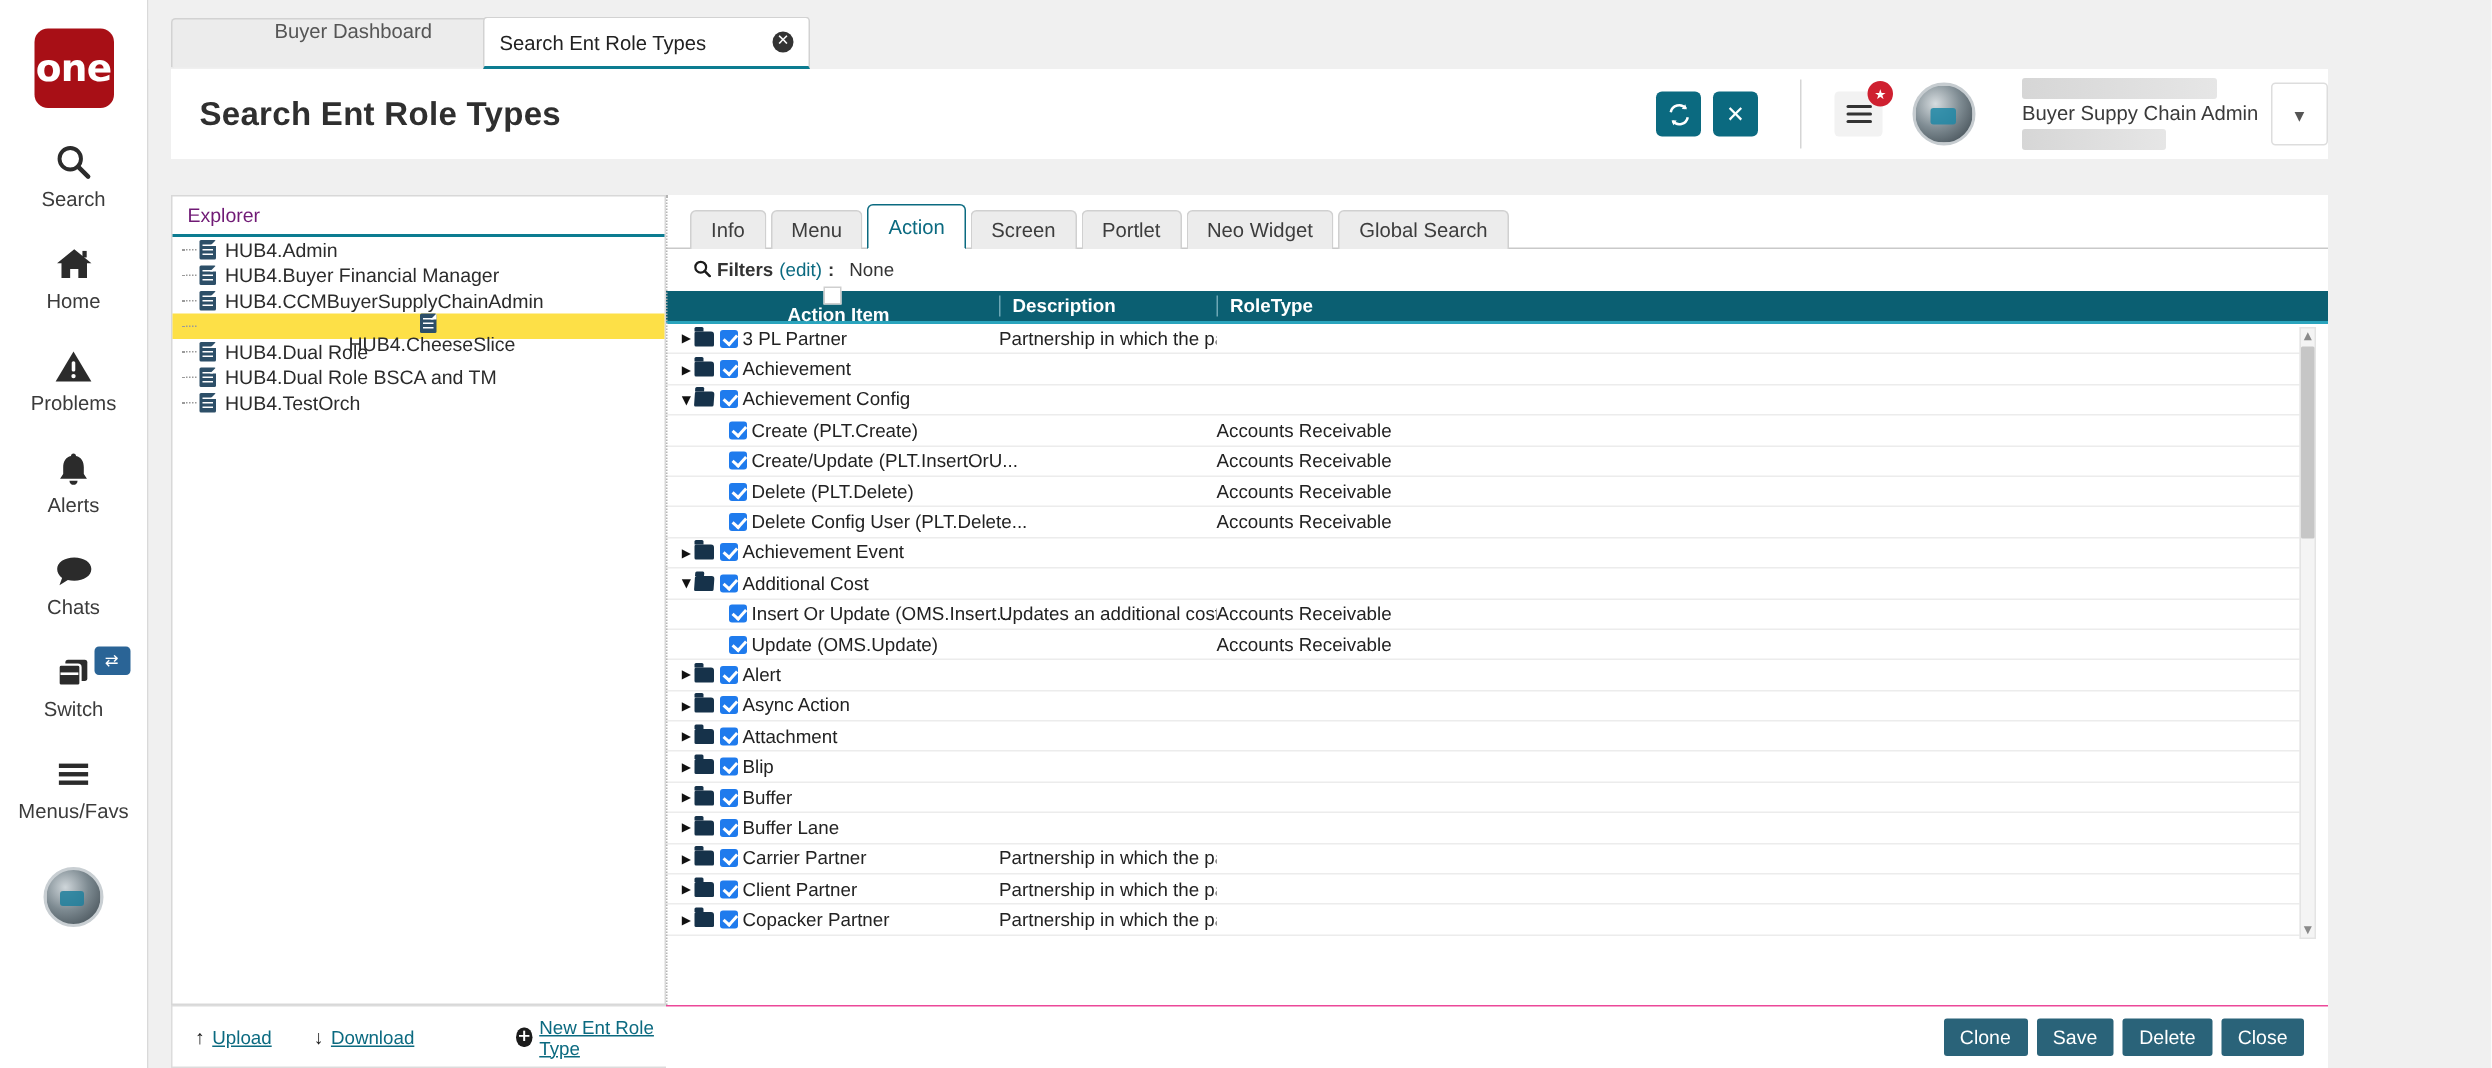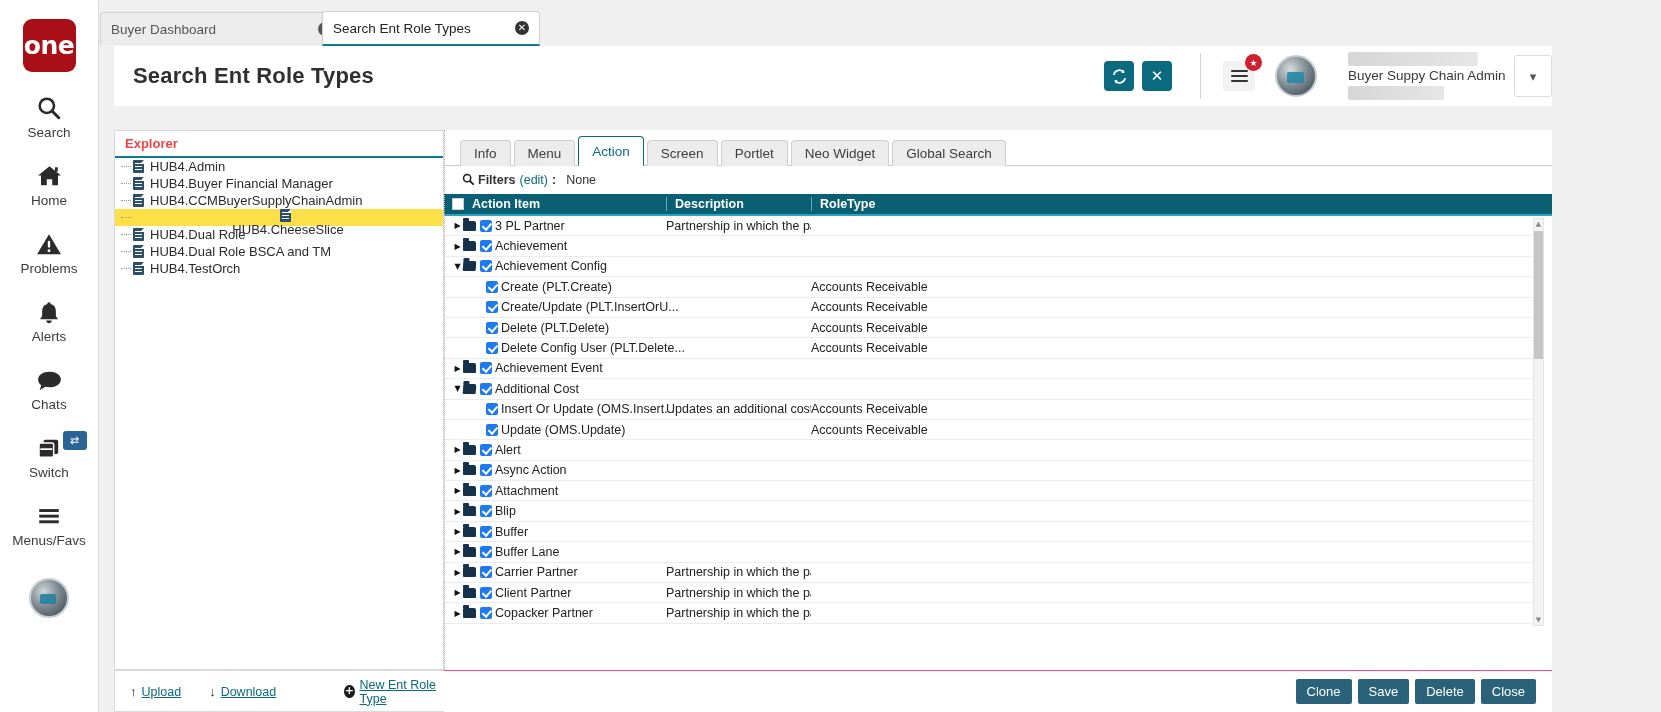--- a/index.html
+++ b/index.html
@@ -56,21 +56,21 @@
   }
   .btab .t { font-size: 13.5px; color: #555; white-space: nowrap; }
   .btab .x {
     margin-left: auto; width: 14px; height: 14px; border-radius: 50%;
     background: #555; color: #ececec; font-size: 10px; line-height: 14px;
     text-align: center; cursor: pointer; font-family: "DejaVu Sans", sans-serif;
   }
   .btab.active { background: #ffffff; border-bottom: 2px solid #0c7c91; top: 11px; height: 35px; }
   .btab.active .t { color: #222; }
   .btab.active .x { background: #333; color: #fff; }
-  #tab0 { left: 1px; width: 243px; }
+  #tab0 { left: 15px; width: 243px; flex-direction: column; }
   #tab1 { left: 223px; width: 218px; }
 
   
   #header {
     position: absolute; left: 114px; top: 46px; width: 1438px; height: 60px;
     background: #ffffff; display: flex; align-items: center;
   }
   #page-title { margin-left: 19px; font-size: 22px; font-weight: bold; color: #2f2f2f; letter-spacing: .2px; }
   #hdr-right { margin-left: auto; display: flex; align-items: center; height: 100%; }
   .tealbtn {
@@ -109,21 +109,21 @@
 
   
   #content { position: absolute; left: 114px; top: 106px; width: 1438px; height: 606px; background: #f0f0f0; }
 
   #explorer {
     position: absolute; left: 0; top: 24px; width: 330px; height: 540px;
     background: #fff; border: 1px solid #d8d8d8;
   }
   #explorer-hd {
     height: 27px; padding: 0 10px; display: flex; align-items: center;
-    font-size: 13px; font-weight: bold; color: #ef4444; border-bottom: 2px solid #0c7c91;
+    font-size: 13px; font-weight: normal; color: #701a75; border-bottom: 2px solid #0c7c91;
   }
   .tree-row {
     height: 17px; display: flex; align-items: center; padding-left: 18px;
     font-size: 13px; color: #2b2b2b; cursor: pointer; position: relative; white-space: nowrap;
   }
   .tree-row.sel { background: #fde047; flex-direction: column; }
   .tree-row .dots {
     position: absolute; left: 6px; top: 8px; width: 10px;
     border-top: 1px dotted #9a9a9a;
   }
@@ -177,21 +177,21 @@
     position: absolute; left: 18px; top: 40px; height: 20px;
     display: flex; align-items: center; font-size: 12.5px; color: #333; gap: 4px;
   }
   #filterbar b { font-weight: bold; }
 
   
   #thead {
     position: absolute; left: 0; top: 64px; width: 1108px; height: 22px;
     background: #0b5f72; border-bottom: 2px solid #2aa4bd; display: flex; align-items: center;
   }
-  #thead .cell { font-size: 12.5px; font-weight: bold; color: #fff; }
+  #thead .cell { font-size: 12.5px; font-weight: bold; color: #fff; flex-direction: column; }
   #th-c0 { width: 222px; display: flex; align-items: center; padding-left: 8px; }
   #th-chk {
     width: 12px; height: 12px; background: #fff; border: 1px solid #cfcfcf; margin-right: 8px;
     cursor: pointer; flex: 0 0 auto;
   }
   #th-c1 { width: 145px; padding-left: 8px; border-left: 1px solid #6ea7b5; }
   #th-c2 { flex: 1; padding-left: 8px; border-left: 1px solid #6ea7b5; }
 
   #tbody { position: absolute; left: 0; top: 86px; width: 1090px; height: 412px; overflow: hidden; }
   .trow { height: 20.4px; display: flex; align-items: center; border-bottom: 1px solid #ececec; font-size: 12.5px; color: #222; }

